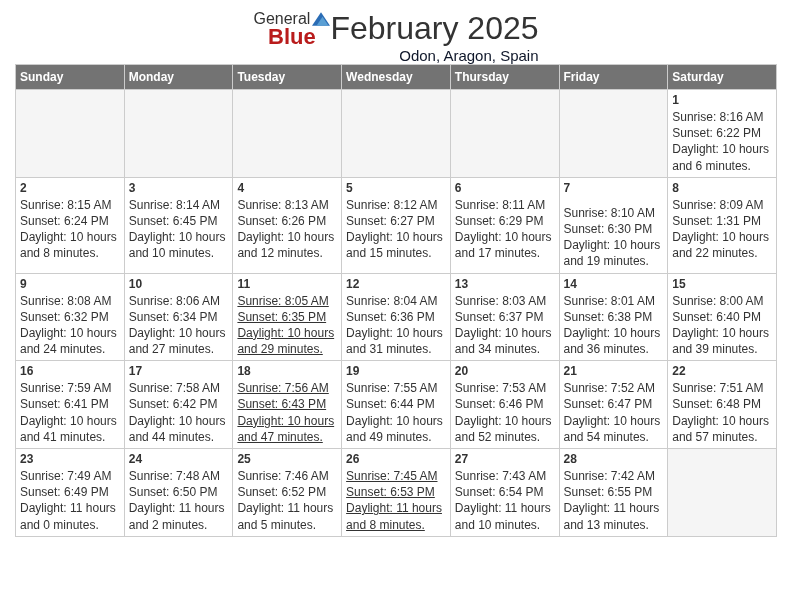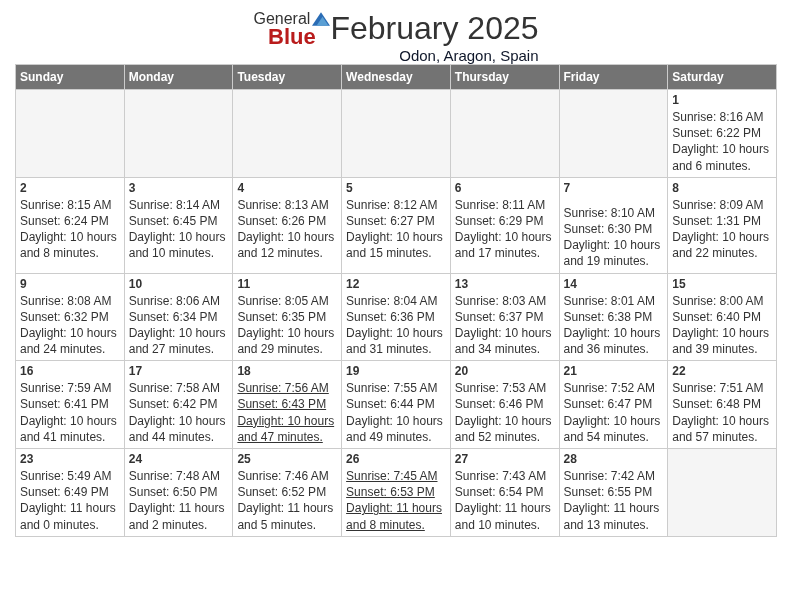--- a/index.html
+++ b/index.html
@@ -184,21 +184,21 @@
 Daylight: 10 hours and 24 minutes.</div>
           </td>
           <td>
             <span class="day-number">10</span>
             <div class="day-info" style="white-space: pre-line;">Sunrise: 8:06 AM
 Sunset: 6:34 PM
 Daylight: 10 hours and 27 minutes.</div>
           </td>
           <td>
             <span class="day-number">11</span>
-            <div class="day-info" style="white-space: pre-line;">Sunrise: 8:05 AM
+            <div class="day-info" style="white-space: pre-line; text-decoration: underline;">Sunrise: 8:05 AM
 Sunset: 6:35 PM
 Daylight: 10 hours and 29 minutes.</div>
           </td>
           <td>
             <span class="day-number">12</span>
             <div class="day-info" style="white-space: pre-line;">Sunrise: 8:04 AM
 Sunset: 6:36 PM
 Daylight: 10 hours and 31 minutes.</div>
           </td>
           <td>
@@ -260,21 +260,21 @@
           <td>
             <span class="day-number">22</span>
             <div class="day-info" style="white-space: pre-line;">Sunrise: 7:51 AM
 Sunset: 6:48 PM
 Daylight: 10 hours and 57 minutes.</div>
           </td>
         </tr>
         <tr>
           <td>
             <span class="day-number">23</span>
-            <div class="day-info" style="white-space: pre-line;">Sunrise: 5:49 AM
+            <div class="day-info" style="white-space: pre-line;">Sunrise: 7:49 AM
 Sunset: 6:49 PM
 Daylight: 11 hours and 0 minutes.</div>
           </td>
           <td>
             <span class="day-number">24</span>
             <div class="day-info" style="white-space: pre-line;">Sunrise: 7:48 AM
 Sunset: 6:50 PM
 Daylight: 11 hours and 2 minutes.</div>
           </td>
           <td>

